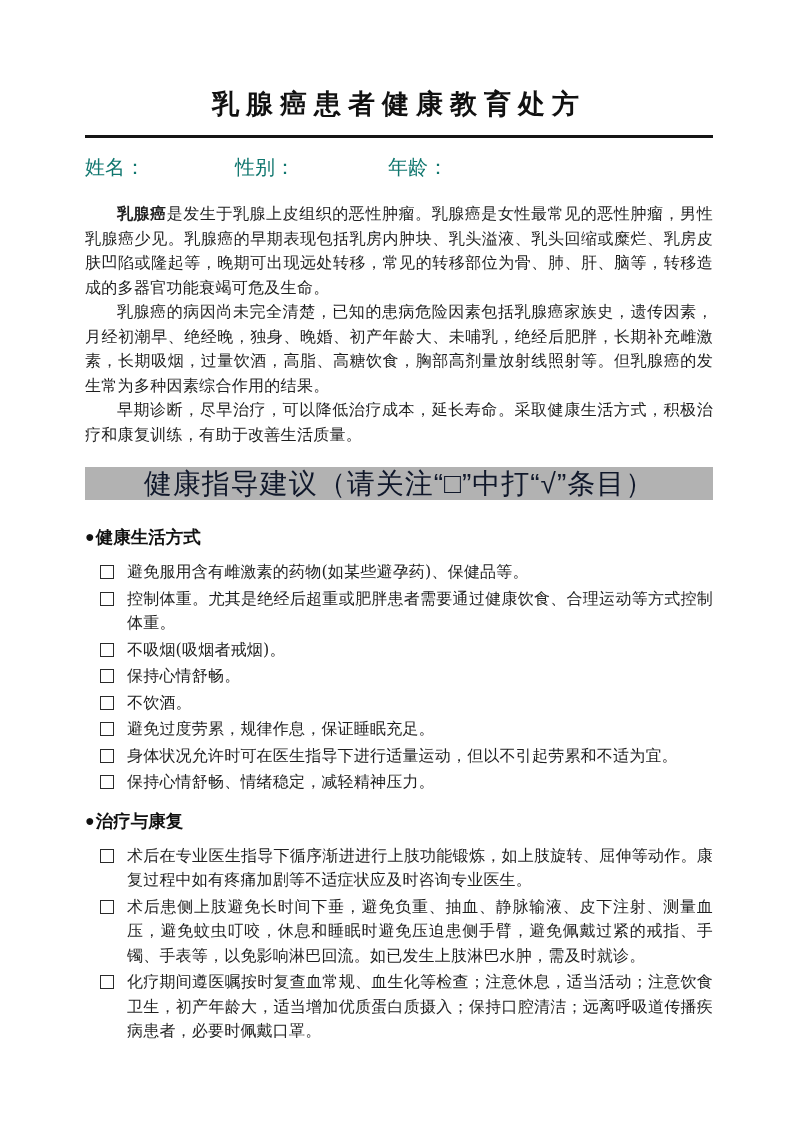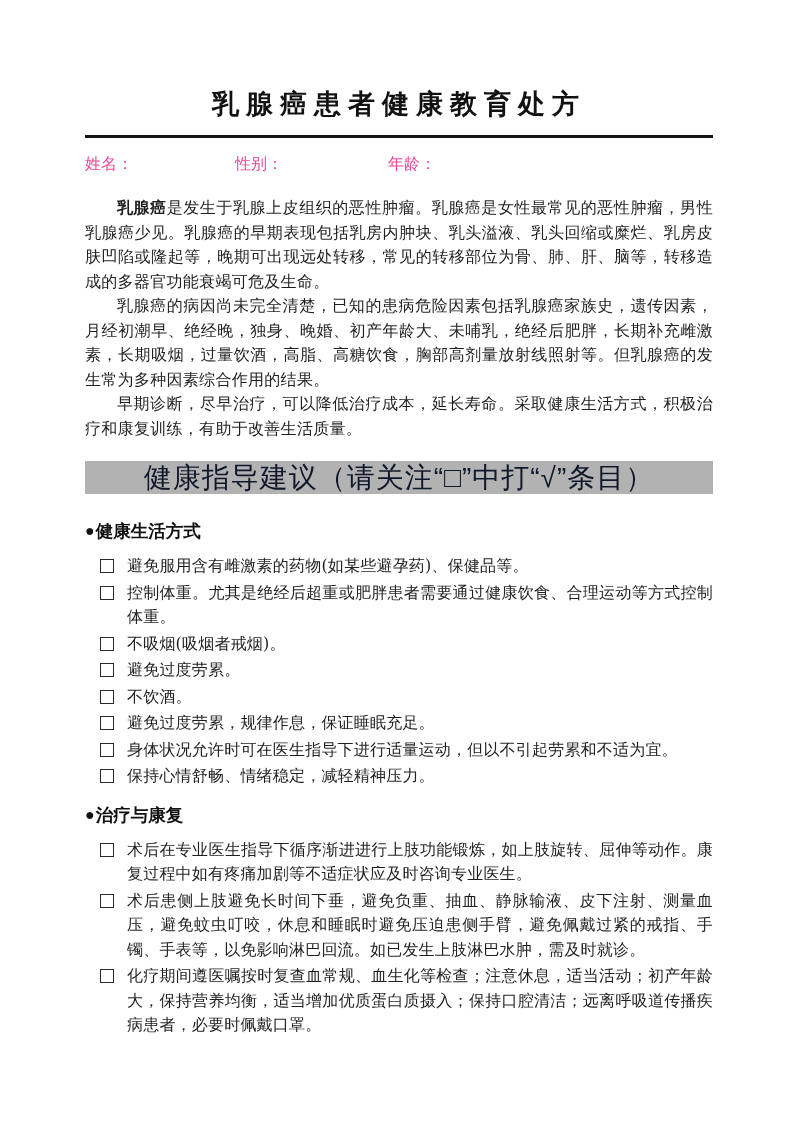--- a/index.html
+++ b/index.html
@@ -17,21 +17,21 @@
     font-family:Liberation Sans, sans-serif;
     font-weight:bold;
     font-size:27px;
     letter-spacing:7px;
     text-align:center;
     color:#111111;
     white-space:nowrap;
   }
   .title-rule { height:3px; background:#151515; margin-top:13px; }
 
-  .form-row { display:flex; margin-top:16px; font-size:16px; color:#ec4899; }
+  .form-row { display:flex; margin-top:16px; font-size:20px; color:#0f766e; }
   .field { display:flex; }
   .field-0 { width:150px; }
   .field-1 { width:153px; }
   .field-2 { width:145px;align-items:center; }
   .field-3 { flex:1; }
   .field-value { flex:1; min-height:20px; }
 
   .intro { margin-top:21px; font-size:16px; line-height:24.5px; text-align:justify; }
   .intro p { margin:0; text-indent:2em; letter-spacing:0.3px; }
   .lead { font-weight:bold; }
@@ -123,21 +123,21 @@
         <div class="check-item">
           <span class="cbx"></span>
           <span class="txt">控制体重。尤其是绝经后超重或肥胖患者需要通过健康饮食、合理运动等方式控制体重。</span>
         </div>
         <div class="check-item">
           <span class="cbx"></span>
           <span class="txt">不吸烟(吸烟者戒烟)。</span>
         </div>
         <div class="check-item">
           <span class="cbx"></span>
-          <span class="txt">避免过度劳累。</span>
+          <span class="txt">保持心情舒畅。</span>
         </div>
         <div class="check-item">
           <span class="cbx"></span>
           <span class="txt">不饮酒。</span>
         </div>
         <div class="check-item">
           <span class="cbx"></span>
           <span class="txt">避免过度劳累，规律作息，保证睡眠充足。</span>
         </div>
         <div class="check-item">
@@ -160,19 +160,19 @@
         <div class="check-item">
           <span class="cbx"></span>
           <span class="txt">术后在专业医生指导下循序渐进进行上肢功能锻炼，如上肢旋转、屈伸等动作。康复过程中如有疼痛加剧等不适症状应及时咨询专业医生。</span>
         </div>
         <div class="check-item">
           <span class="cbx"></span>
           <span class="txt">术后患侧上肢避免长时间下垂，避免负重、抽血、静脉输液、皮下注射、测量血压，避免蚊虫叮咬，休息和睡眠时避免压迫患侧手臂，避免佩戴过紧的戒指、手镯、手表等，以免影响淋巴回流。如已发生上肢淋巴水肿，需及时就诊。</span>
         </div>
         <div class="check-item">
           <span class="cbx"></span>
-          <span class="txt">化疗期间遵医嘱按时复查血常规、血生化等检查；注意休息，适当活动；初产年龄大，保持营养均衡，适当增加优质蛋白质摄入；保持口腔清洁；远离呼吸道传播疾病患者，必要时佩戴口罩。</span>
+          <span class="txt">化疗期间遵医嘱按时复查血常规、血生化等检查；注意休息，适当活动；注意饮食卫生，初产年龄大，适当增加优质蛋白质摄入；保持口腔清洁；远离呼吸道传播疾病患者，必要时佩戴口罩。</span>
         </div>
       </div>
     </div>
 
   </div>
 </div>
 
 </body></html>

